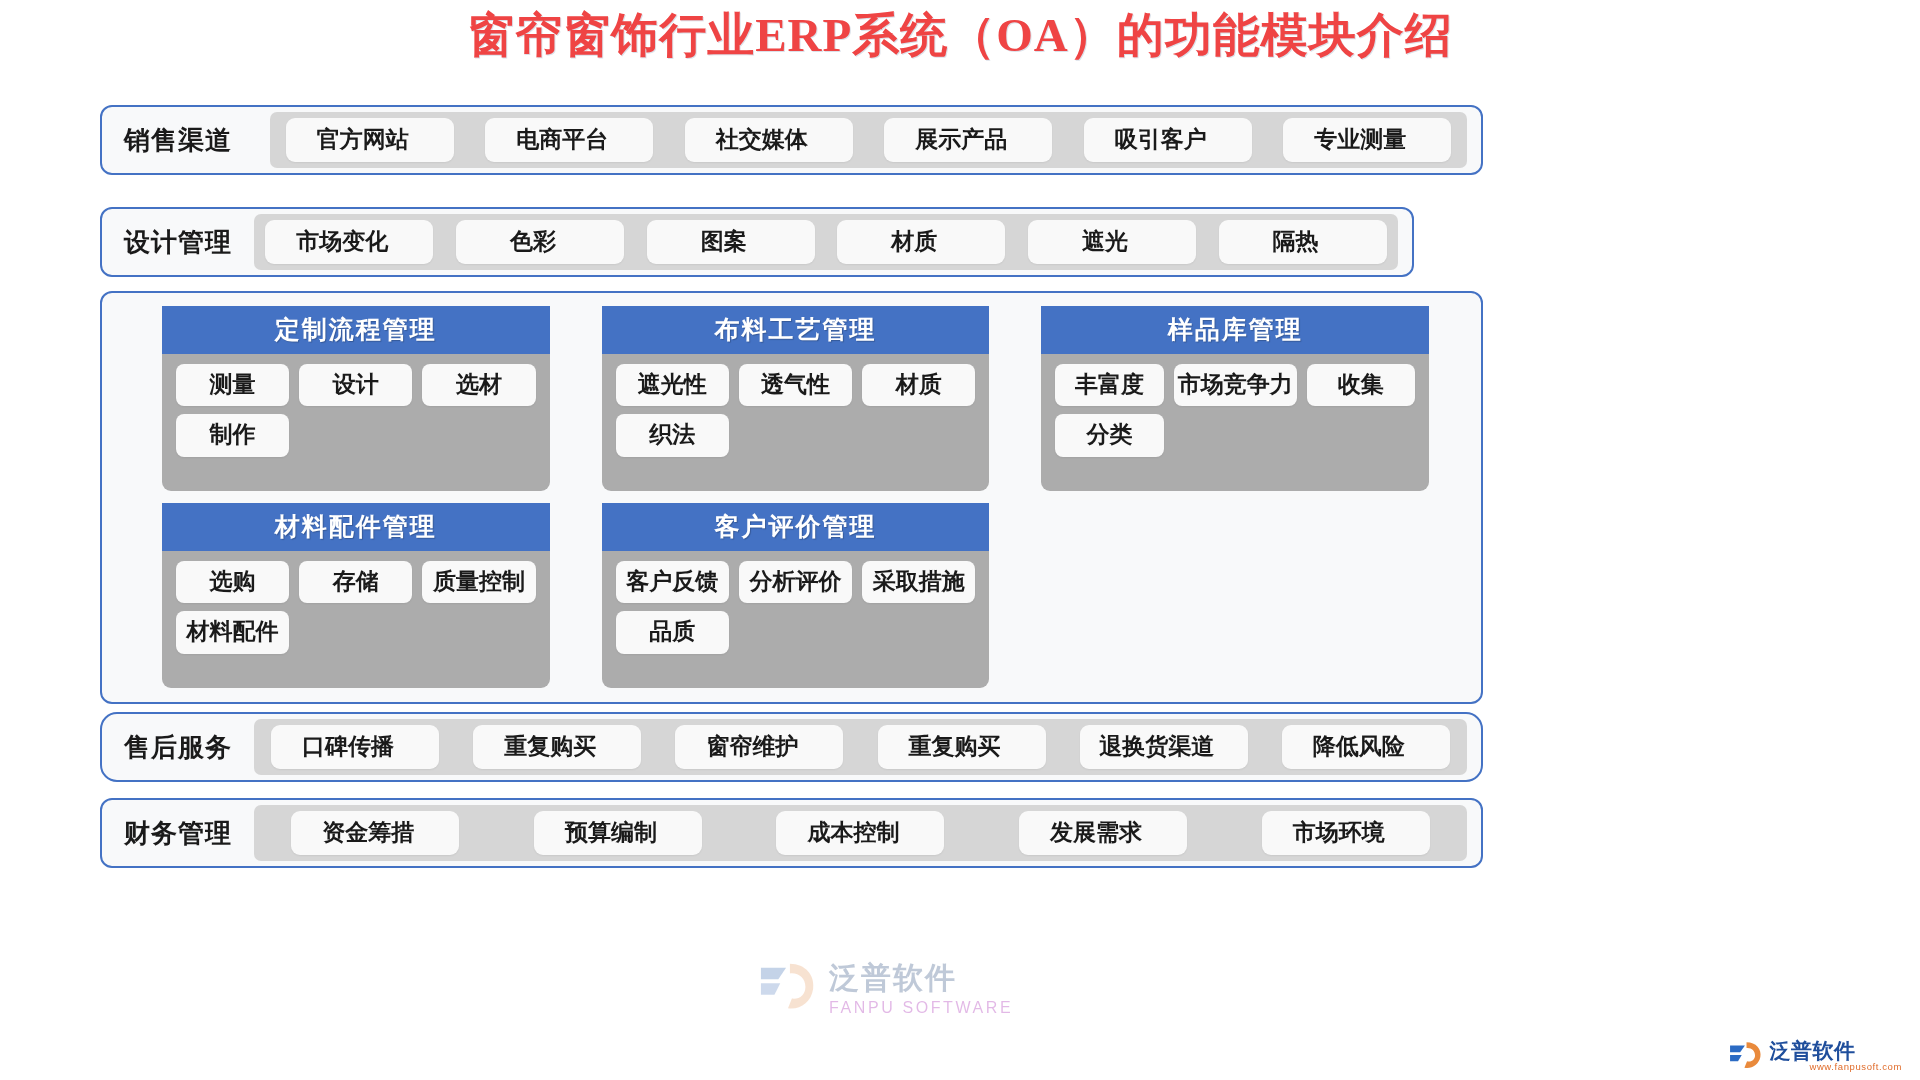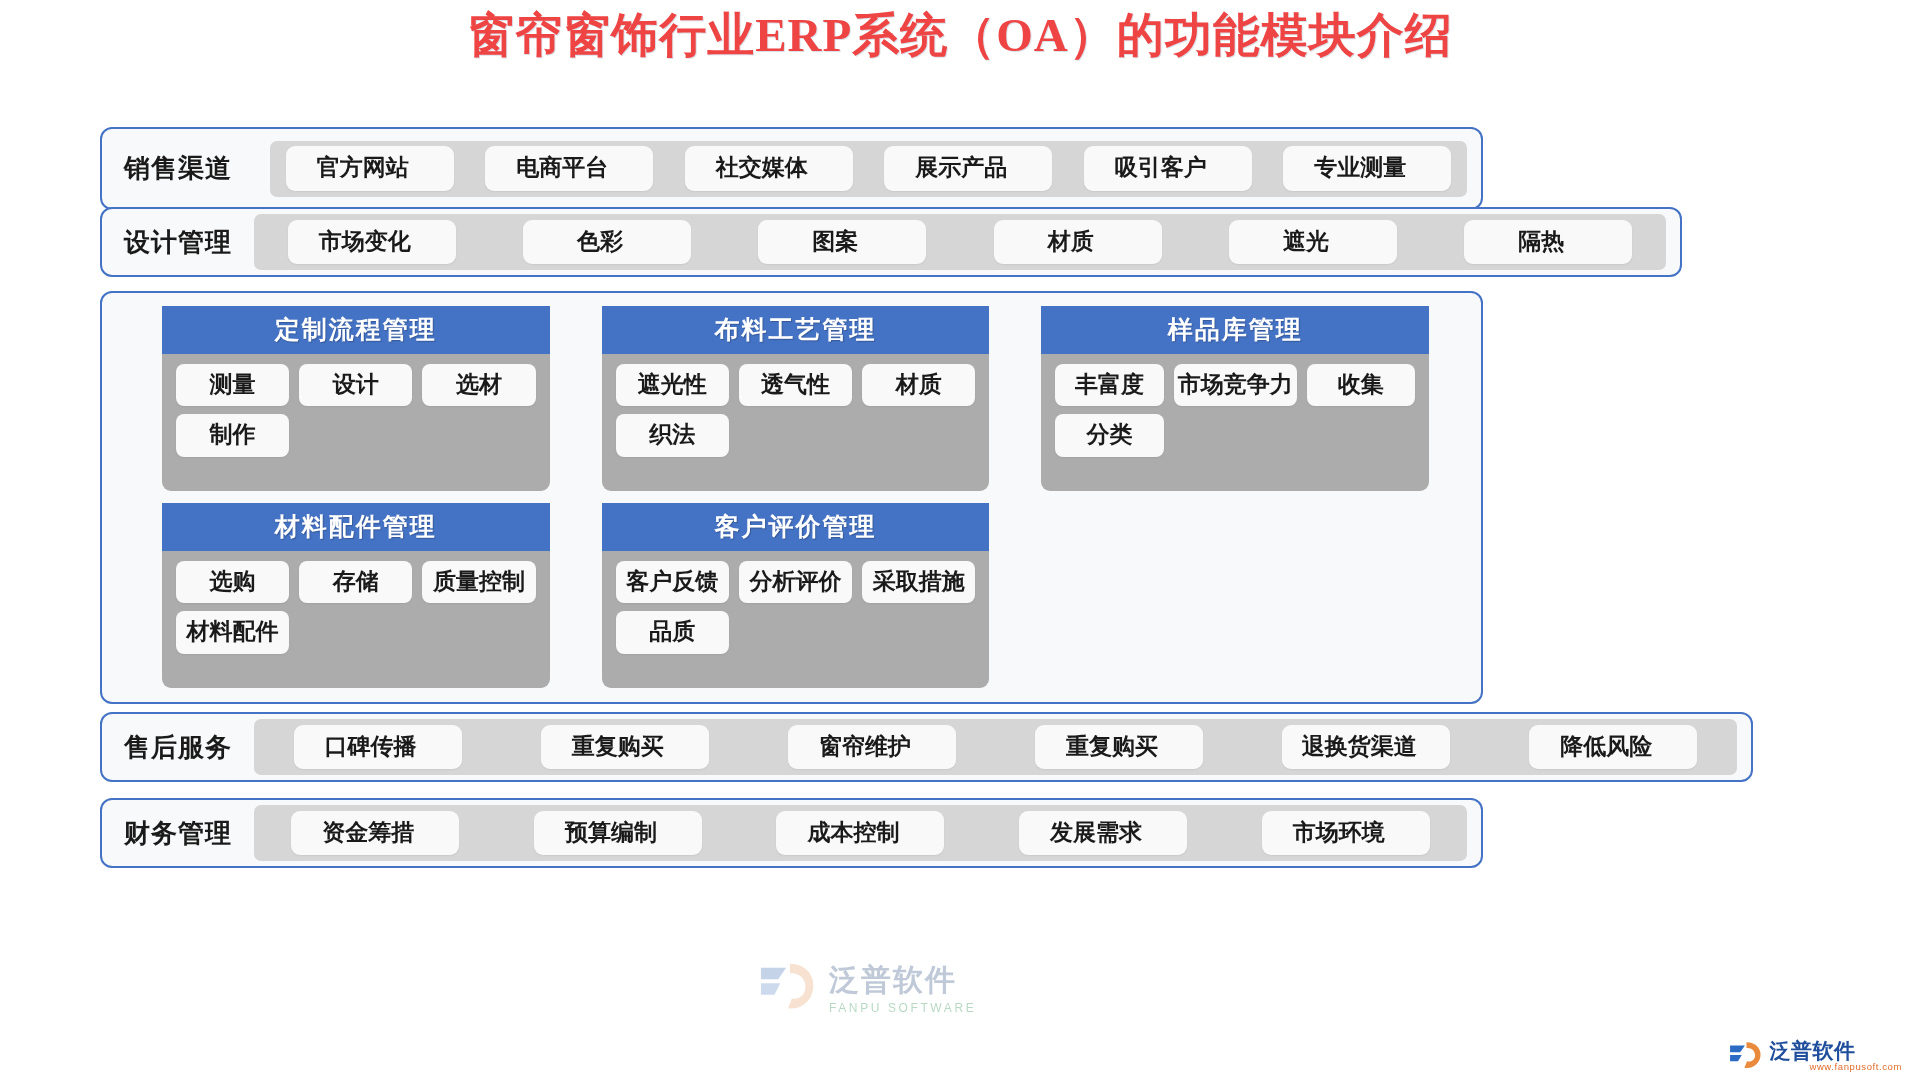--- a/index.html
+++ b/index.html
@@ -154,21 +154,21 @@
     pointer-events: none;
     z-index: 1;
   }
   #watermark .wm-mark { width: 62px; height: 58px; flex: 0 0 auto; }
   #watermark .wm-txt { display: flex; flex-direction: column; justify-content: center; }
   #watermark .wm-cn {
     font-size: 30px; font-weight: bold; color: #2F4F7F; letter-spacing: 2px;
     font-family: "Liberation Serif", "DejaVu Serif", serif;
   }
   #watermark .wm-en {
-    font-size: 12px; color: #15803d; letter-spacing: 2.6px;
+    font-size: 16px; color: #a21caf; letter-spacing: 2.6px;
     font-family: "Liberation Sans", sans-serif;
   }
 
   
   #brand-logo {
     position: absolute;
     right: 18px;
     bottom: 8px;
     display: flex;
     align-items: center;
@@ -186,33 +186,33 @@
     font-family: "Liberation Sans", sans-serif; line-height: 1.1; margin-left: 40px;
   }
 </style>
 </head>
 <body>
 
 <div id="page">
 
   <h1 class="page-title">窗帘窗饰行业ERP系统（OA）的功能模块介绍</h1>
 
-  <div class="band" style="left:100px; top:127px; width:1383px; height:83px;gap:16px;">
+  <div class="band" style="left:100px; top:105px; width:1383px; height:70px;gap:16px;">
     <span class="band-label">销售渠道</span>
     <div class="band-strip">
       <span class="chip">官方网站</span>
       <span class="chip">电商平台</span>
       <span class="chip">社交媒体</span>
       <span class="chip">展示产品</span>
       <span class="chip">吸引客户</span>
       <span class="chip">专业测量</span>
     </div>
   </div>
 
-  <div class="band" style="left:100px; top:207px; width:1582px; height:70px;">
+  <div class="band" style="left:100px; top:207px; width:1314px; height:70px;">
     <span class="band-label">设计管理</span>
     <div class="band-strip">
       <span class="chip">市场变化</span>
       <span class="chip">色彩</span>
       <span class="chip">图案</span>
       <span class="chip">材质</span>
       <span class="chip">遮光</span>
       <span class="chip">隔热</span>
     </div>
   </div>
@@ -280,21 +280,21 @@
           <span class="chip">分析评价</span>
           <span class="chip">采取措施</span>
           <span class="chip">品质</span>
         </div>
       </div>
 
 
     </div>
   </div>
 
-  <div class="band" style="left:100px; top:712px; width:1653px; height:70px;">
+  <div class="band" style="left:100px; top:712px; width:1383px; height:70px;border-radius:17px;">
     <span class="band-label">售后服务</span>
     <div class="band-strip">
       <span class="chip">口碑传播</span>
       <span class="chip">重复购买</span>
       <span class="chip">窗帘维护</span>
       <span class="chip">重复购买</span>
       <span class="chip">退换货渠道</span>
       <span class="chip">降低风险</span>
     </div>
   </div>

